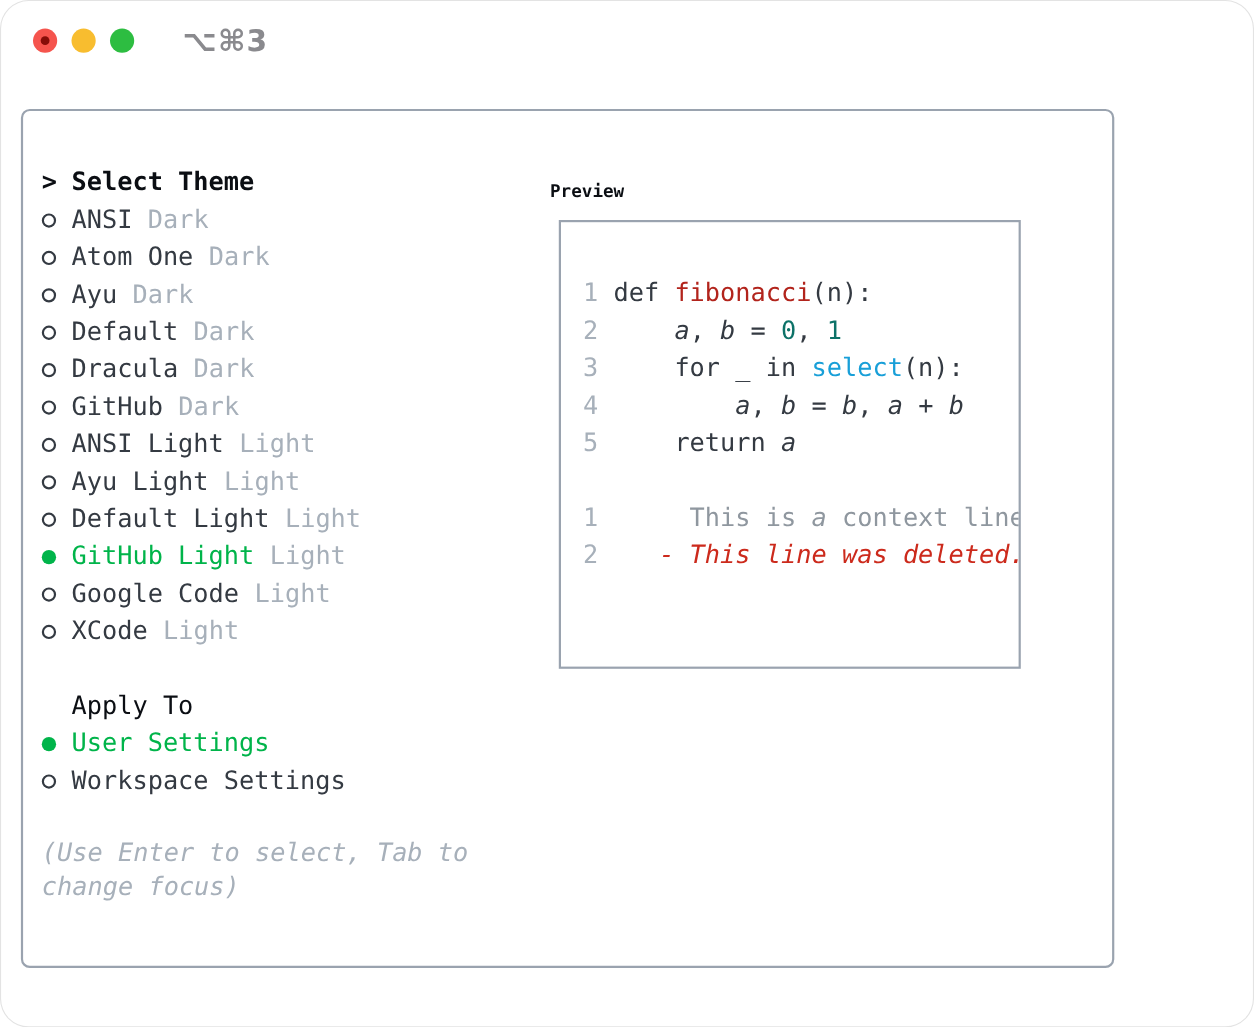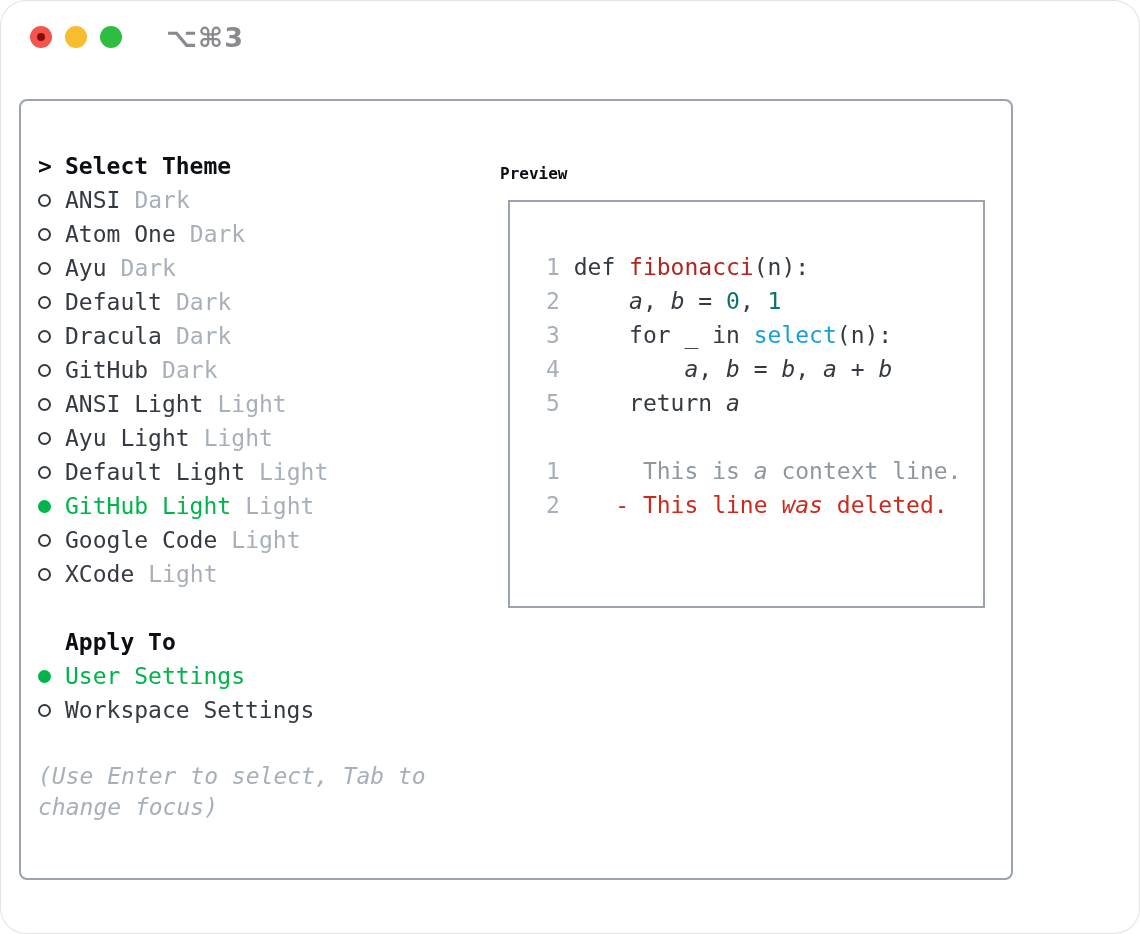--- a/index.html
+++ b/index.html
@@ -43,43 +43,43 @@
     width:13px; height:13px; border-radius:50%;
     border:2px solid var(--item-fg); background:transparent;
   }
   .circle.selected { border:none; background:var(--accent-green); }
   .caret { font-weight:bold; color:var(--header-fg); font-size:23px; }
 
   .hdr  { font-weight:bold; color:var(--header-fg); }
   .name { color:var(--item-fg); white-space:pre; }
   .name.selected { color:var(--accent-green); }
   .variant { color:var(--muted-fg); margin-left:14px; white-space:pre; }
-  .subhdr { color:var(--header-fg); white-space:pre;font-weight:bold; }
+  .subhdr { color:var(--header-fg); white-space:pre; }
 
   .spacer { height:34px; }
   .help {
     width:420px; font-size:23px; line-height:31px;
     color:var(--muted-fg); word-wrap:normal;font-style:italic;
   }
 
   
   .preview-title-row { height:34px; display:flex; align-items:flex-end; }
   .preview-box {
-    margin:17px 0 0 8px; width:477px; height:408px;
+    margin:17px 0 0 8px; width:420px; height:408px;
     border:2px solid var(--border-gray); background:#ffffff;
-    padding:48px 0 0 36px; overflow:hidden;
+    padding:48px 0 0 20px; overflow:hidden;
   }
   .pv-line { height:34px; font-size:23px; line-height:34px; white-space:pre; }
   .ln { display:inline-block; width:2ch; color:var(--muted-fg); }
   .tk-fg   { color:var(--code-fg); }
   .tk-red  { color:var(--code-red); }
   .tk-teal { color:var(--code-teal); }
   .tk-blue { color:var(--code-blue); }
   .tk-ctx  { color:var(--diff-ctx); }
-  .tk-del  { color:var(--diff-del); }
+  .tk-del  { color:var(--diff-del);font-style:italic; }
   .tk-add  { color:var(--diff-add); }
   .ital    { font-style:italic; }
 </style>
 </head>
 <body>
 
 <div class="window">
 
   <div class="titlebar">
     <div class="traffic red">

